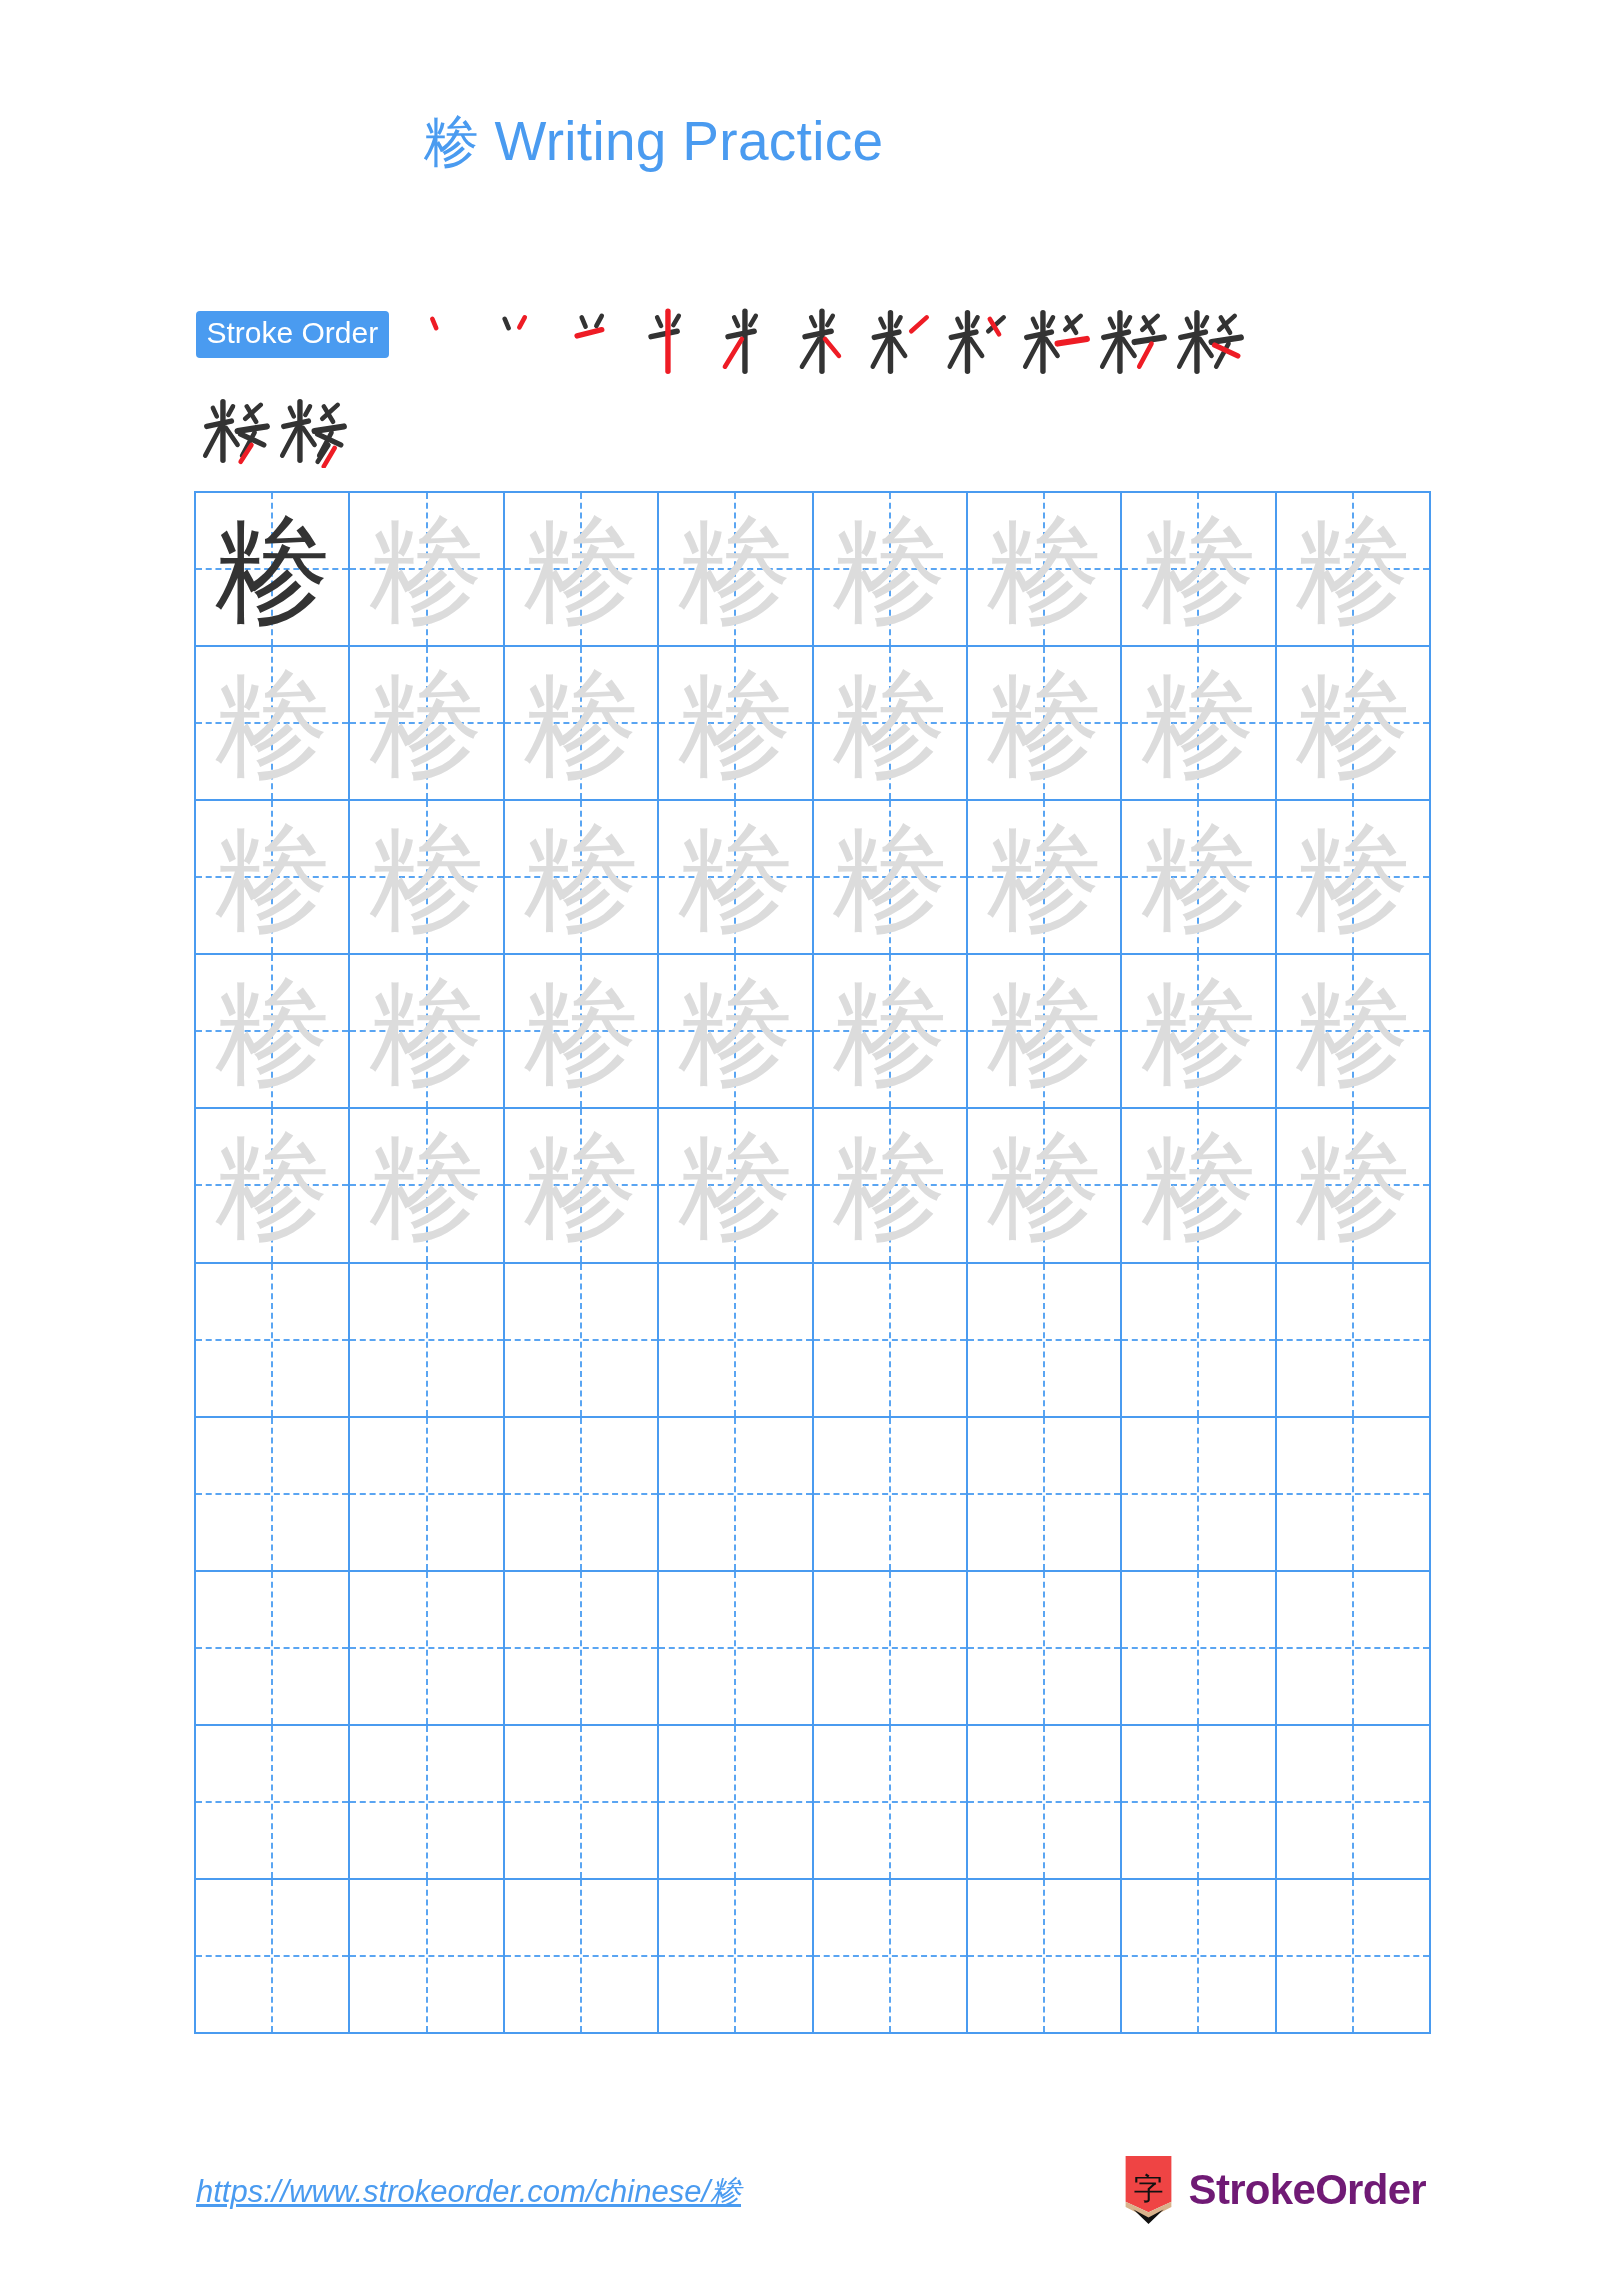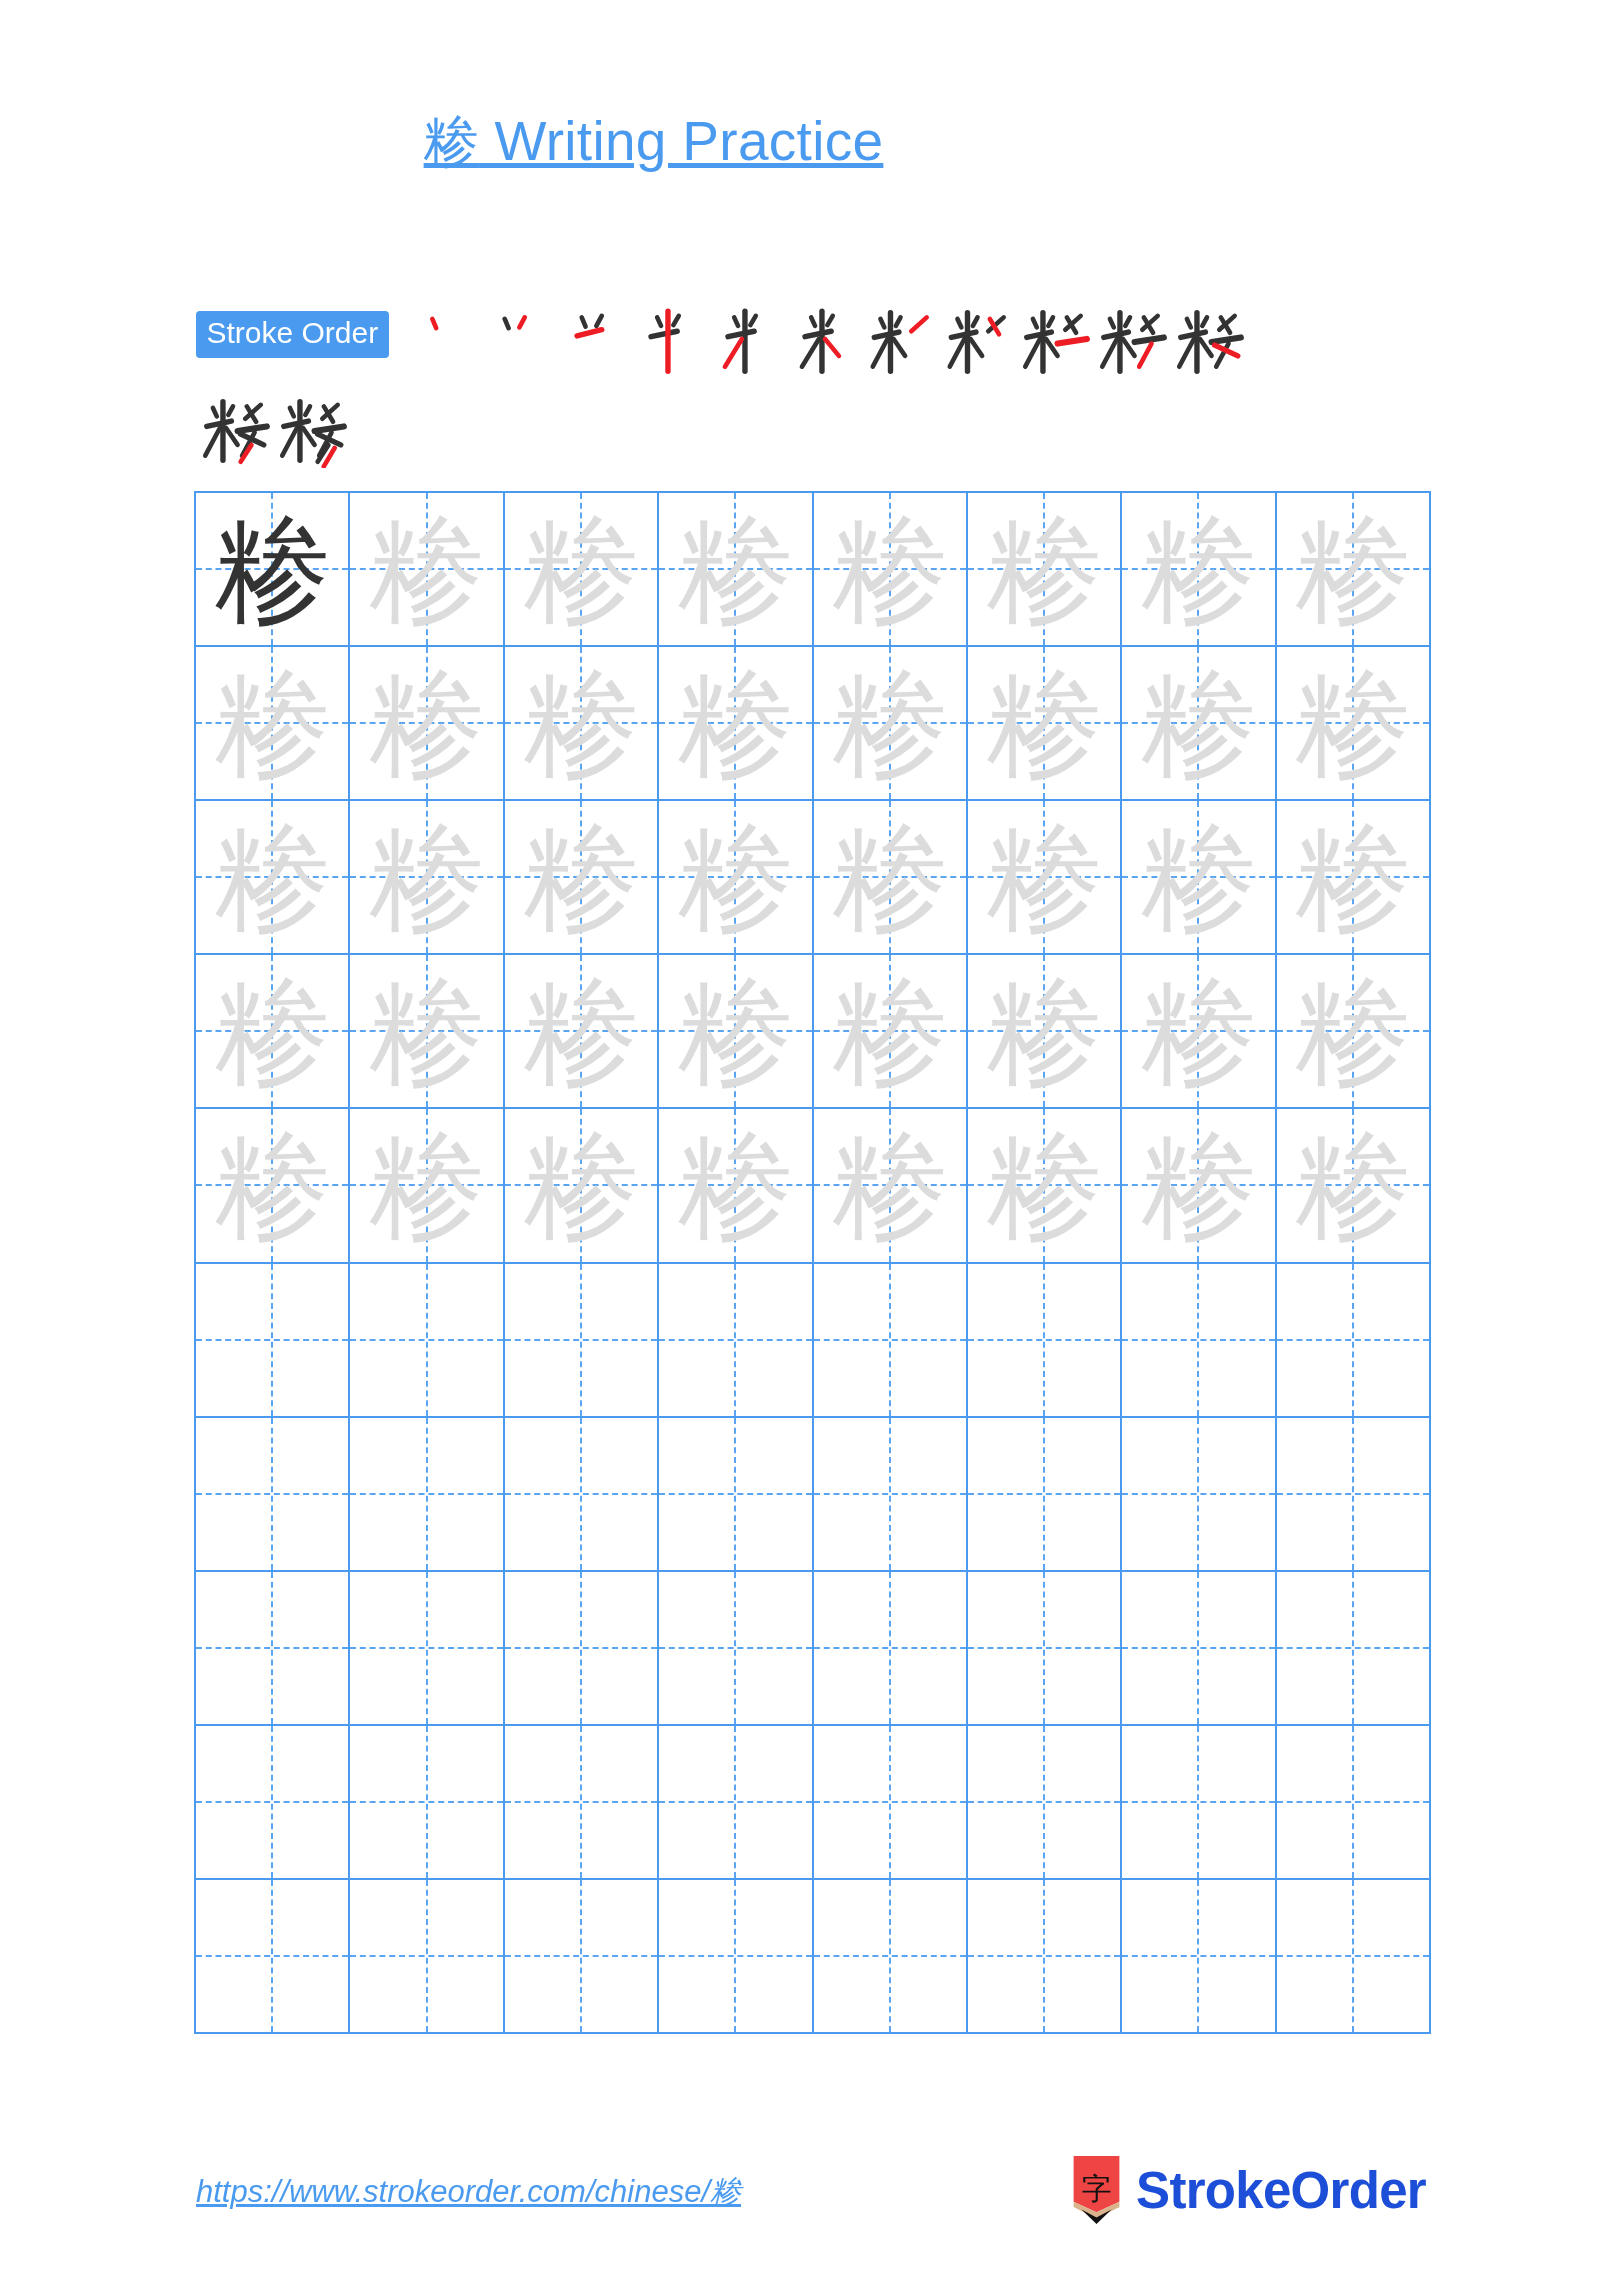--- a/index.html
+++ b/index.html
@@ -24,21 +24,20 @@
     position: absolute;
     top: 105px;
     left: 0;
     width: 1307px;
     text-align: center;
     font-size: 55px;
     font-weight: 400;
     color: #4a9bf0;
     letter-spacing: 0.3px;
     white-space: nowrap;
-    text-decoration: underline;
   }
   .title .cjk { font-family: "DejaVu Sans", sans-serif; }
 
   
   .stroke-section {
     position: absolute;
     top: 302px;
     left: 196px;
     width: 1243px;
   }
@@ -161,23 +160,23 @@
   }
 
   .brand-logo {
     width: 51px;
     height: 68px;
     position: relative;
     flex: 0 0 auto;
   }
 
   .brand-name {
-    font-size: 51px;
+    font-size: 42px;
     font-weight: bold;
-    color: #1d4ed8;
+    color: #701a75;
     letter-spacing: -0.7px;
     white-space: nowrap;
   }
 </style>
 </head>
 <body>
 
 <div class="page">
 
   <div class="title">

